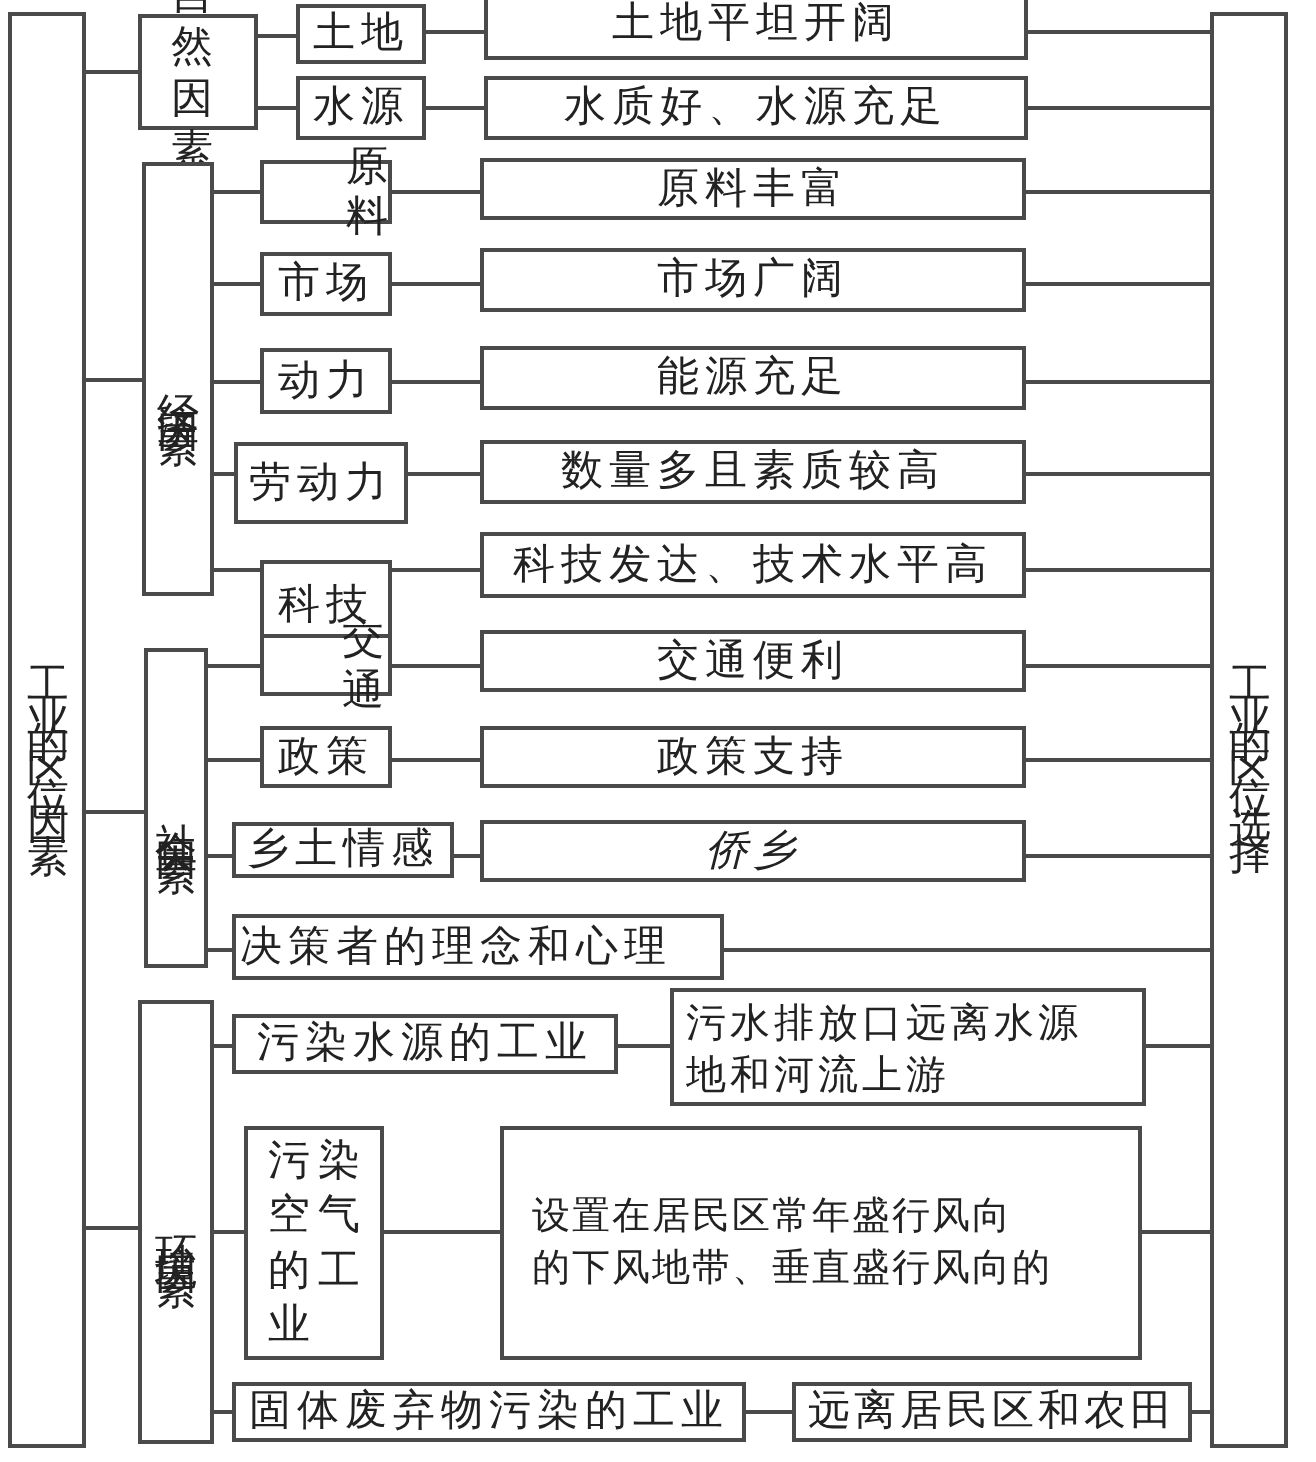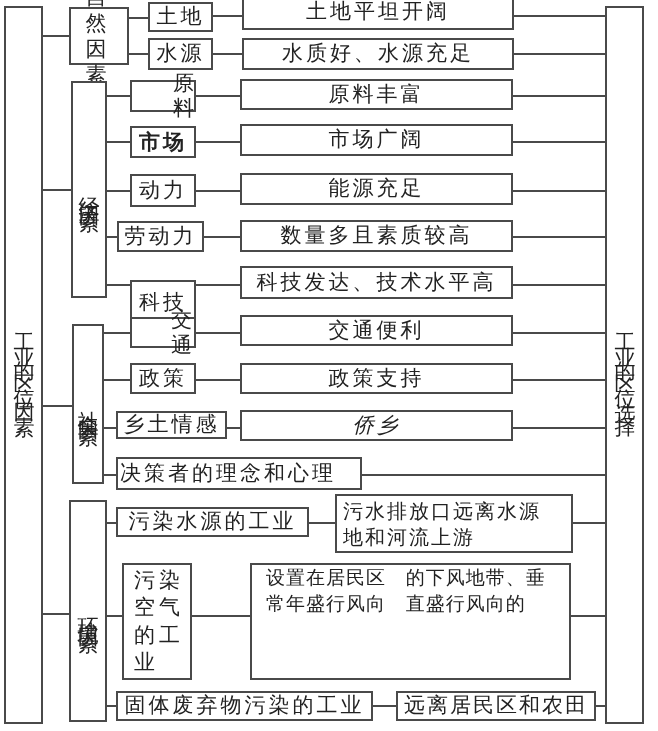--- a/index.html
+++ b/index.html
@@ -93,27 +93,27 @@
 <div class="box" style="left:242px; top:38px; width:272px; height:32px;">
   <span>水质好、水源充足</span>
 </div>
 
 <div class="vbox" style="left:71px; top:81px; width:36px; height:217px;">
   <span class="vtext mid">经济因素</span>
 </div>
 <div class="box" style="left:130px; top:80px; width:66px; height:32px;padding-left:44px;">
   <span>原料</span>
 </div>
-<div class="box" style="left:130px; top:126px; width:66px; height:32px;font-weight:bold;">
+<div class="box" style="left:130px; top:126px; width:66px; height:32px;">
   <span>市场</span>
 </div>
 <div class="box" style="left:130px; top:174px; width:66px; height:33px;font-family:Liberation Serif, serif;">
   <span>动力</span>
 </div>
-<div class="box" style="left:117px; top:221px; width:87px; height:31px;">
+<div class="box" style="left:117px; top:221px; width:87px; height:41px;">
   <span>劳动力</span>
 </div>
 <div class="box" style="left:130px; top:280px; width:66px; height:46px;">
   <span>科技</span>
 </div>
 <div class="box" style="left:240px; top:79px; width:273px; height:31px;">
   <span>原料丰富</span>
 </div>
 <div class="box" style="left:240px; top:124px; width:273px; height:32px;">
   <span>市场广阔</span>
@@ -168,21 +168,21 @@
   <div class="grid2" style="letter-spacing:0; padding:0;">
     <span>污</span>
     <span>染</span>
     <span>空</span>
     <span>气</span>
     <span>的</span>
     <span>工</span>
     <span>业</span>
   </div>
 </div>
-<div class="box multi" style="left:250px; top:563px; width:321px; height:117px; align-items:flex-start; justify-content:center; padding-left:14px; font-size:19px; line-height:1.35; letter-spacing:1px;">
+<div class="box multi" style="left:250px; top:563px; width:321px; height:117px; flex-direction:column; align-items:flex-start; justify-content:center; padding-left:14px; font-size:19px; line-height:1.35; letter-spacing:1px;">
   <span>设置在居民区常年盛行风向</span>
   <span>的下风地带、垂直盛行风向的</span>
 </div>
 
 <div class="box" style="left:116px; top:691px; width:257px; height:30px;">
   <span>固体废弃物污染的工业</span>
 </div>
 <div class="box" style="left:396px; top:691px; width:200px; height:30px; letter-spacing:2px;">
   <span>远离居民区和农田</span>
 </div>

